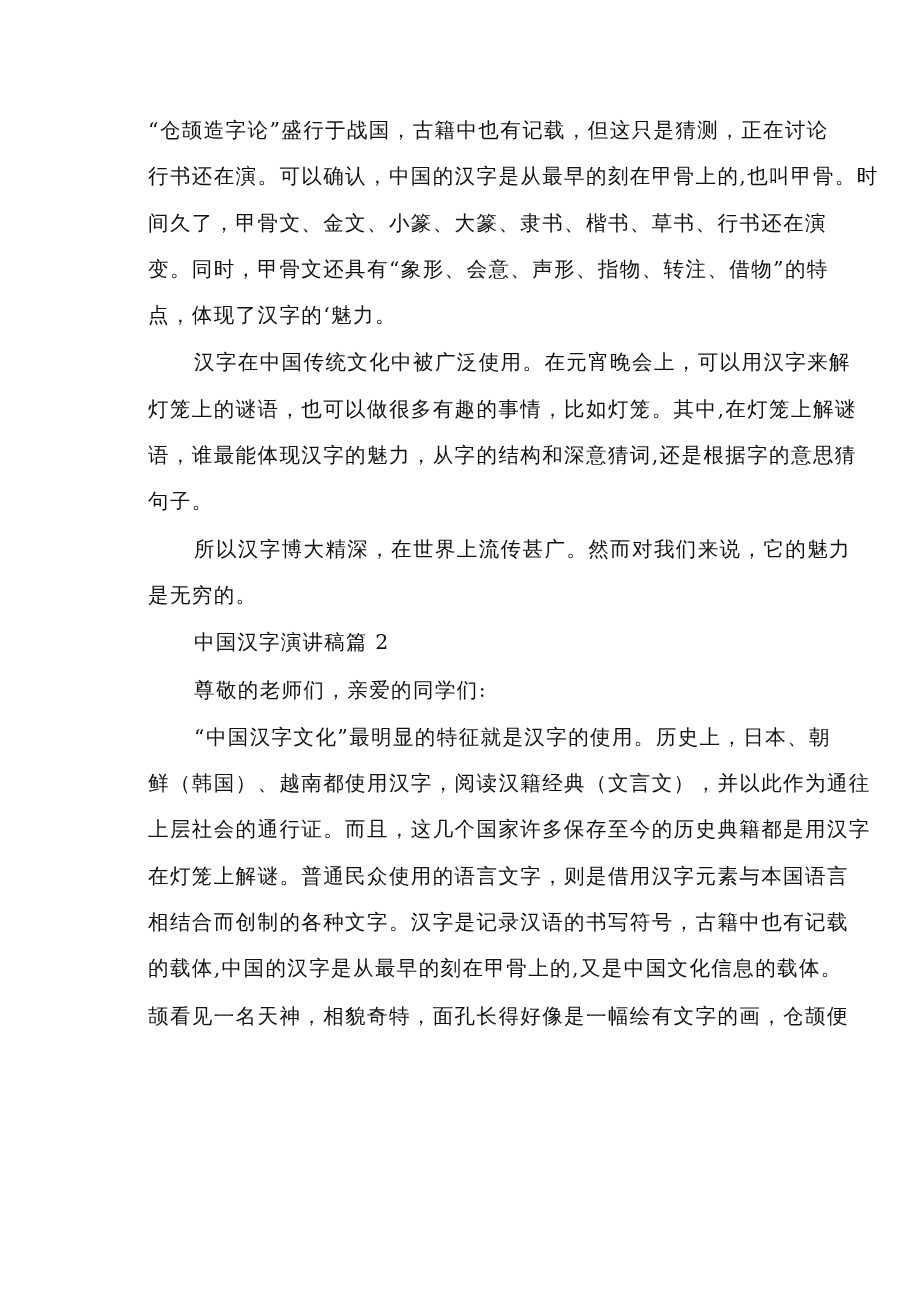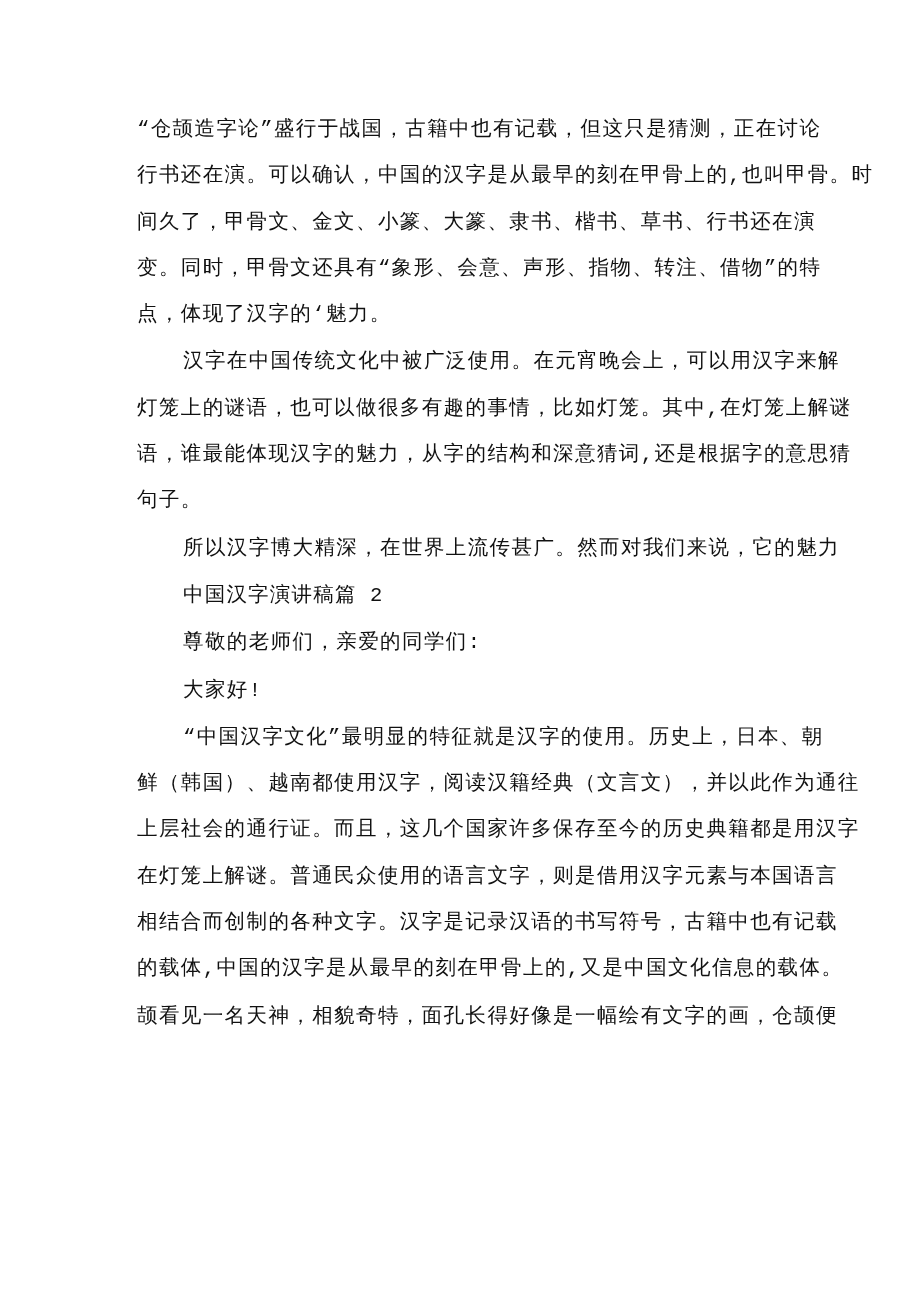--- a/index.html
+++ b/index.html
@@ -10,24 +10,23 @@
     body {
       width: 920px;
       height: 1301px;
       position: relative;
       overflow: hidden;
       font-family: "DejaVu Serif", "Liberation Serif", serif;
       color: #111111;
     }
     .page {
       position: absolute;
-      left: 137px;
+      left: 148px;
       top: 112px;
       width: 690px;
-      font-family: Liberation Mono, monospace;
     }
     .para {
       margin: 0 0 1px 0;
     }
     .line {
       display: block;
       height: 46.3px;
       line-height: 36px;
       font-size: 20.5px;
       white-space: nowrap;
@@ -55,33 +54,31 @@
 
   <div class="para">
     <span class="line indent">汉字在中国传统文化中被广泛使用。在元宵晚会上，可以用汉字来解</span>
     <span class="line">灯笼上的谜语，也可以做很多有趣的事情，比如灯笼。其中,在灯笼上解谜</span>
     <span class="line">语，谁最能体现汉字的魅力，从字的结构和深意猜词,还是根据字的意思猜</span>
     <span class="line">句子。</span>
   </div>
 
   <div class="para">
     <span class="line indent">所以汉字博大精深，在世界上流传甚广。然而对我们来说，它的魅力</span>
+    <span class="line">是无穷的。</span>
   </div>
 
   <div class="para heading">
     <span class="line indent">中国汉字演讲稿篇 2</span>
   </div>
 
   <div class="para">
     <span class="line indent">尊敬的老师们，亲爱的同学们:</span>
   </div>
 
-  <div class="para">
-    <span class="line indent">大家好!</span>
-  </div>
 
   <div class="para">
     <span class="line indent">“中国汉字文化”最明显的特征就是汉字的使用。历史上，日本、朝</span>
     <span class="line">鲜（韩国）、越南都使用汉字，阅读汉籍经典（文言文），并以此作为通往</span>
     <span class="line">上层社会的通行证。而且，这几个国家许多保存至今的历史典籍都是用汉字</span>
     <span class="line">在灯笼上解谜。普通民众使用的语言文字，则是借用汉字元素与本国语言</span>
     <span class="line">相结合而创制的各种文字。汉字是记录汉语的书写符号，古籍中也有记载</span>
     <span class="line">的载体,中国的汉字是从最早的刻在甲骨上的,又是中国文化信息的载体。</span>
   </div>
 

